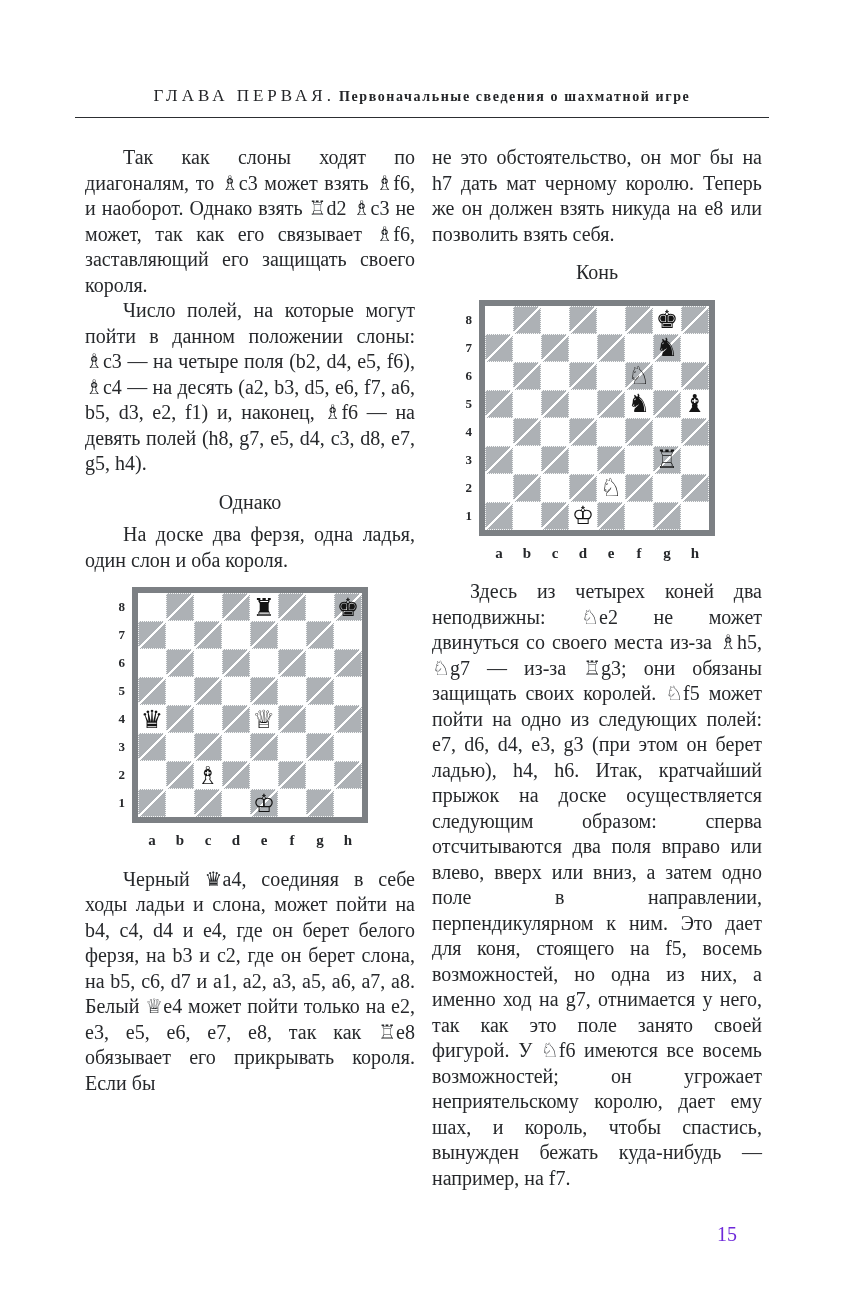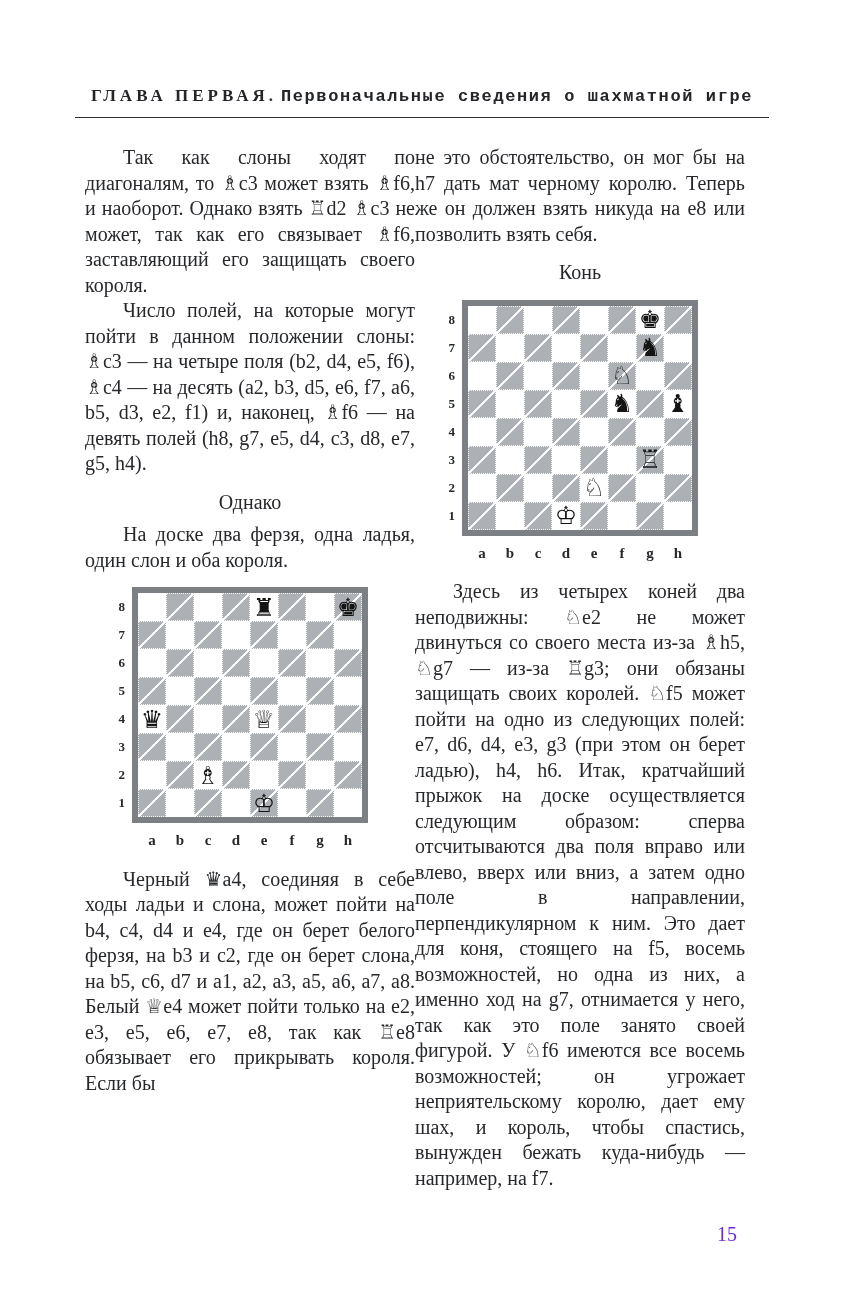--- a/index.html
+++ b/index.html
@@ -3,25 +3,25 @@
 <meta charset="utf-8">
 <style>
   html,body { margin:0; padding:0; background:#ffffff; }
   .page {
     position:relative; width:844px; height:1311px; overflow:hidden;
     background:#ffffff; color:#26282b;
     font-family:"Liberation Serif","DejaVu Serif",serif;
   }
   
   .hdr { text-align:center; padding-top:86px; }
-  .chap { font-weight:bold; font-size:17px; letter-spacing:4px; color:#232528; }
-  .chap-sub { font-weight:bold; font-size:17px; letter-spacing:1.6px; color:#232528;font-family:Liberation Mono, monospace; }
+  .chap { font-weight:normal; font-size:17px; letter-spacing:4px; color:#232528; }
+  .chap-sub { font-weight:bold; font-size:14px; letter-spacing:1.6px; color:#232528; }
   .rule { width:694px; margin:11px auto 0; border-top:1.7px solid #2c2e31; height:0; }
   
-  .columns { display:flex; padding:27px 81px 0 85px; }
+  .columns { display:flex; gap:17px; padding:27px 81px 0 85px; }
   .col { width:330px; font-size:20px; line-height:25.5px; text-align:justify;
          font-family:"Liberation Serif","DejaVu Sans",serif; }
   .col p { margin:0; }
   .col p.indent { text-indent:38px; }
   .sec-h { text-align:center; font-weight:normal; font-size:20px; margin:13px 0 7px; }
   
   .diagram { margin:14px 0 13px; }
   .board-wrap { position:relative; width:236px; margin:0 auto; }
   .board { display:grid; grid-template-columns:repeat(8,28px); grid-template-rows:repeat(8,28px);
            border:6px solid #7c8084; background:#ffffff; box-sizing:content-box; }

